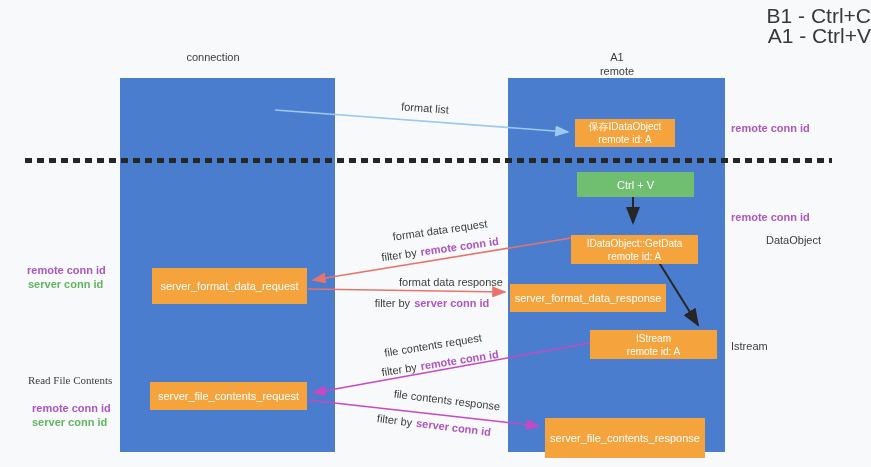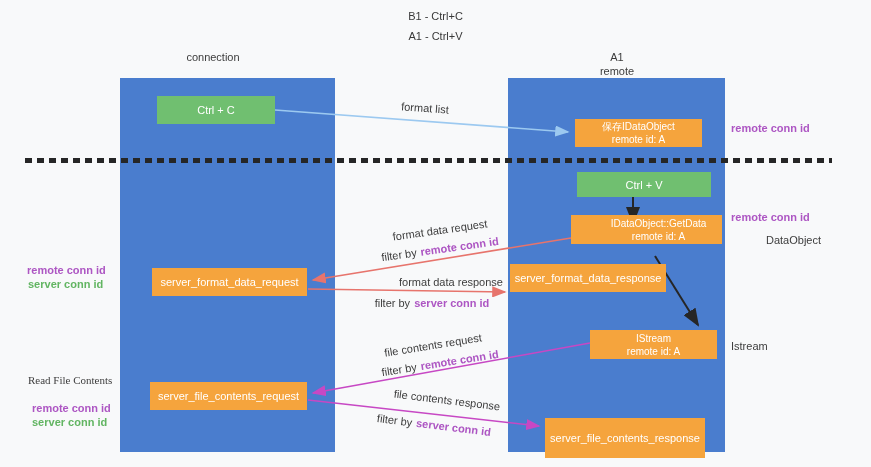--- a/index.html
+++ b/index.html
@@ -1,19 +1,19 @@
 <!DOCTYPE html>
 <html><head>
 <meta charset="utf-8">
 <style>
   html,body{margin:0;padding:0;}
   .canvas{position:relative;width:871px;height:467px;background:#f8f9fa;
     font-family:"Liberation Sans",sans-serif;overflow:hidden;}
-  .title{position:absolute;left:0;top:6px;width:871px;text-align:center;
-    font-size:11px;color:#383838;line-height:20px;}
+  .title{position:absolute;left:0;top:6px;width:871px;text-align:right;
+    font-size:21px;color:#383838;line-height:20px;}
   .lane{position:absolute;top:78px;height:374px;background:#4a7dce;}
   .lane-left{left:120px;width:215px;}
   .lane-right{left:508px;width:217px;}
   .lane-header{position:absolute;text-align:center;font-size:11px;color:#3c3c3c;line-height:14px;width:120px;}
   .dashed-line{position:absolute;left:25px;top:158px;width:807px;height:5px;
     background:repeating-linear-gradient(90deg,#262626 0 7px,transparent 7px 12px);z-index:3;}
   .node{position:absolute;display:flex;flex-direction:column;align-items:center;justify-content:center;
     color:#fff;text-align:center;z-index:4;}
   .orange{background:#f5a43d;}
   .green{background:#70bf70;}
@@ -70,43 +70,40 @@
     </defs>
     <line x1="275" y1="110" x2="568" y2="132" stroke="#9cc9f0" stroke-width="1.6" marker-end="url(#m-blue)"></line>
     <line x1="633" y1="197" x2="633" y2="223" stroke="#262626" stroke-width="2" marker-end="url(#m-black)"></line>
     <line x1="655" y1="256" x2="698" y2="325" stroke="#262626" stroke-width="2" marker-end="url(#m-black)"></line>
     <line x1="571" y1="238" x2="313" y2="280" stroke="#e7746c" stroke-width="1.6" marker-end="url(#m-red)"></line>
     <line x1="308" y1="289" x2="505" y2="292" stroke="#e7746c" stroke-width="1.6" marker-end="url(#m-red)"></line>
     <line x1="590" y1="343" x2="313" y2="393" stroke="#c748c4" stroke-width="1.6" marker-end="url(#m-mag)"></line>
     <line x1="308" y1="400" x2="539" y2="426" stroke="#c748c4" stroke-width="1.6" marker-end="url(#m-mag)"></line>
   </svg>
 
-  <div class="node green one-line" style="left:157px;top:96px;width:118px;height:28px;">
-    <div>Ctrl + C</div>
-  </div>
 
-  <div class="node orange two-line" style="left:575px;top:119px;width:127px;height:28px;">
+  <div class="node orange two-line" style="left:575px;top:119px;width:100px;height:28px;">
     <div>保存IDataObject</div>
     <div>remote id: A</div>
   </div>
 
-  <div class="node green one-line" style="left:577px;top:172px;width:134px;height:25px;">
+  <div class="node green one-line" style="left:577px;top:172px;width:117px;height:25px;">
     <div>Ctrl + V</div>
   </div>
 
-  <div class="node orange two-line" style="left:571px;top:215px;width:127px;height:29px;padding-left:24px;">
+  <div class="node orange two-line" style="left:571px;top:235px;width:127px;height:29px;">
     <div>IDataObject::GetData</div>
     <div>remote id: A</div>
   </div>
 
-  <div class="node orange one-line" style="left:152px;top:268px;width:155px;height:28px;">
+  <div class="node orange one-line" style="left:152px;top:268px;width:155px;height:36px;">
     <div>server_format_data_request</div>
   </div>
 
-  <div class="node orange one-line" style="left:510px;top:264px;width:156px;height:28px;">
+  <div class="node orange one-line" style="left:510px;top:284px;width:156px;height:28px;">
     <div>server_format_data_response</div>
   </div>
 
   <div class="node orange two-line" style="left:590px;top:330px;width:127px;height:29px;">
     <div>IStream</div>
     <div>remote id: A</div>
   </div>
 
   <div class="node orange one-line" style="left:150px;top:382px;width:157px;height:28px;">
     <div>server_file_contents_request</div>

